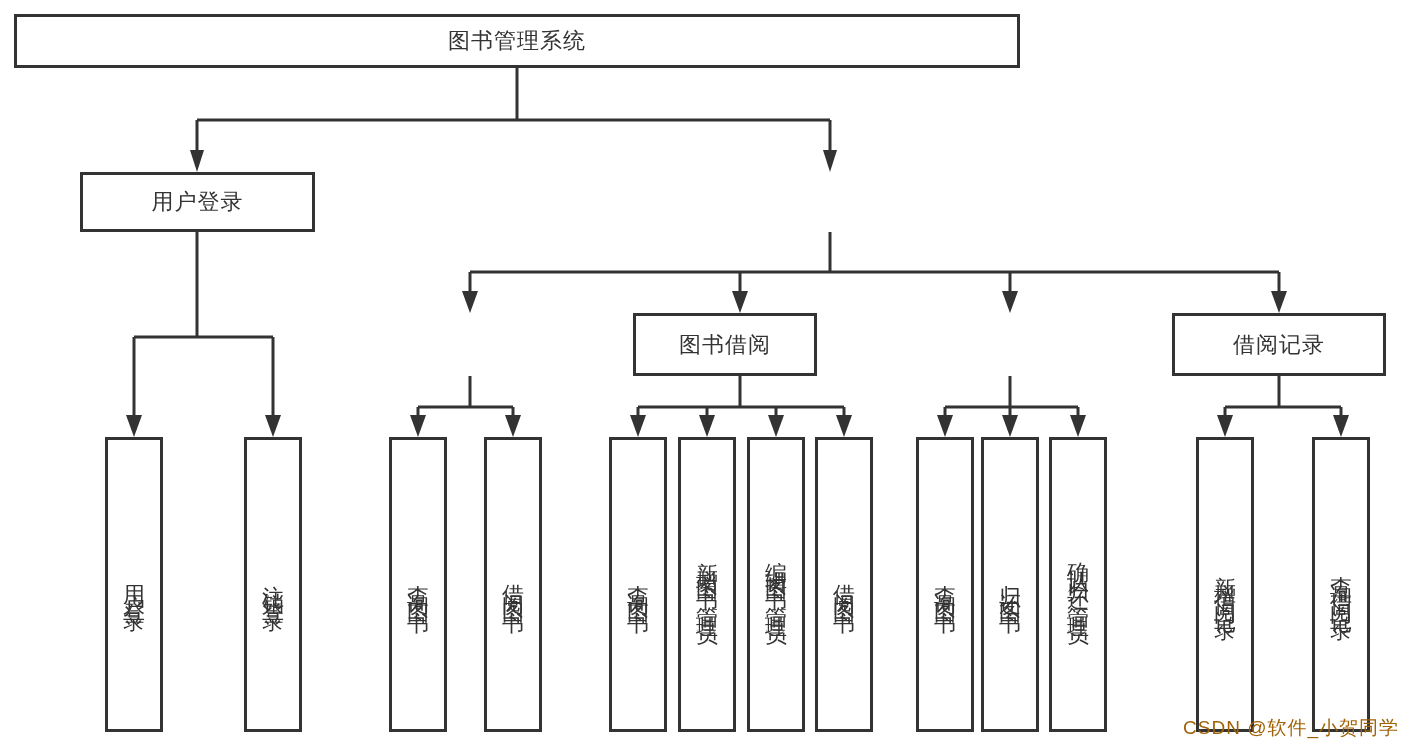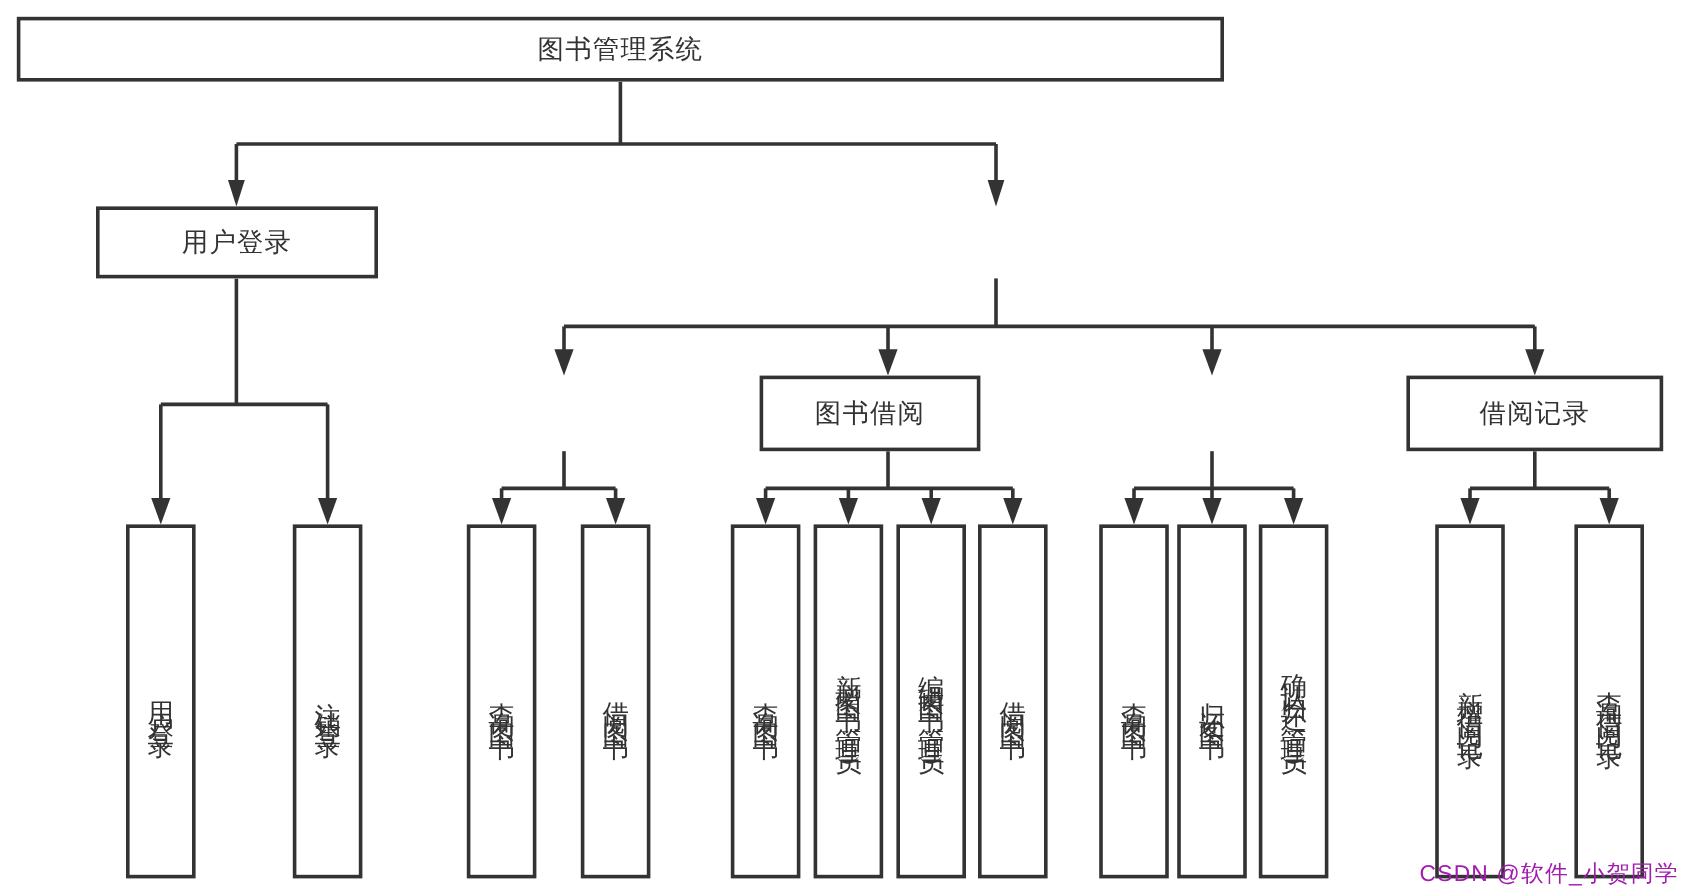--- a/index.html
+++ b/index.html
@@ -32,21 +32,21 @@
     font-size: 22px;
     letter-spacing: 9px;
     line-height: 1;
     white-space: nowrap;
   }
   .watermark {
     position: absolute;
     right: 6px;
     bottom: 6px;
     font-size: 19px;
-    color: #a21caf;
+    color: #a16207;
     letter-spacing: 1px;
     white-space: nowrap;
     text-align: right;
   }
 </style>
 </head>
 <body>
 
 <div class="stage">
 

